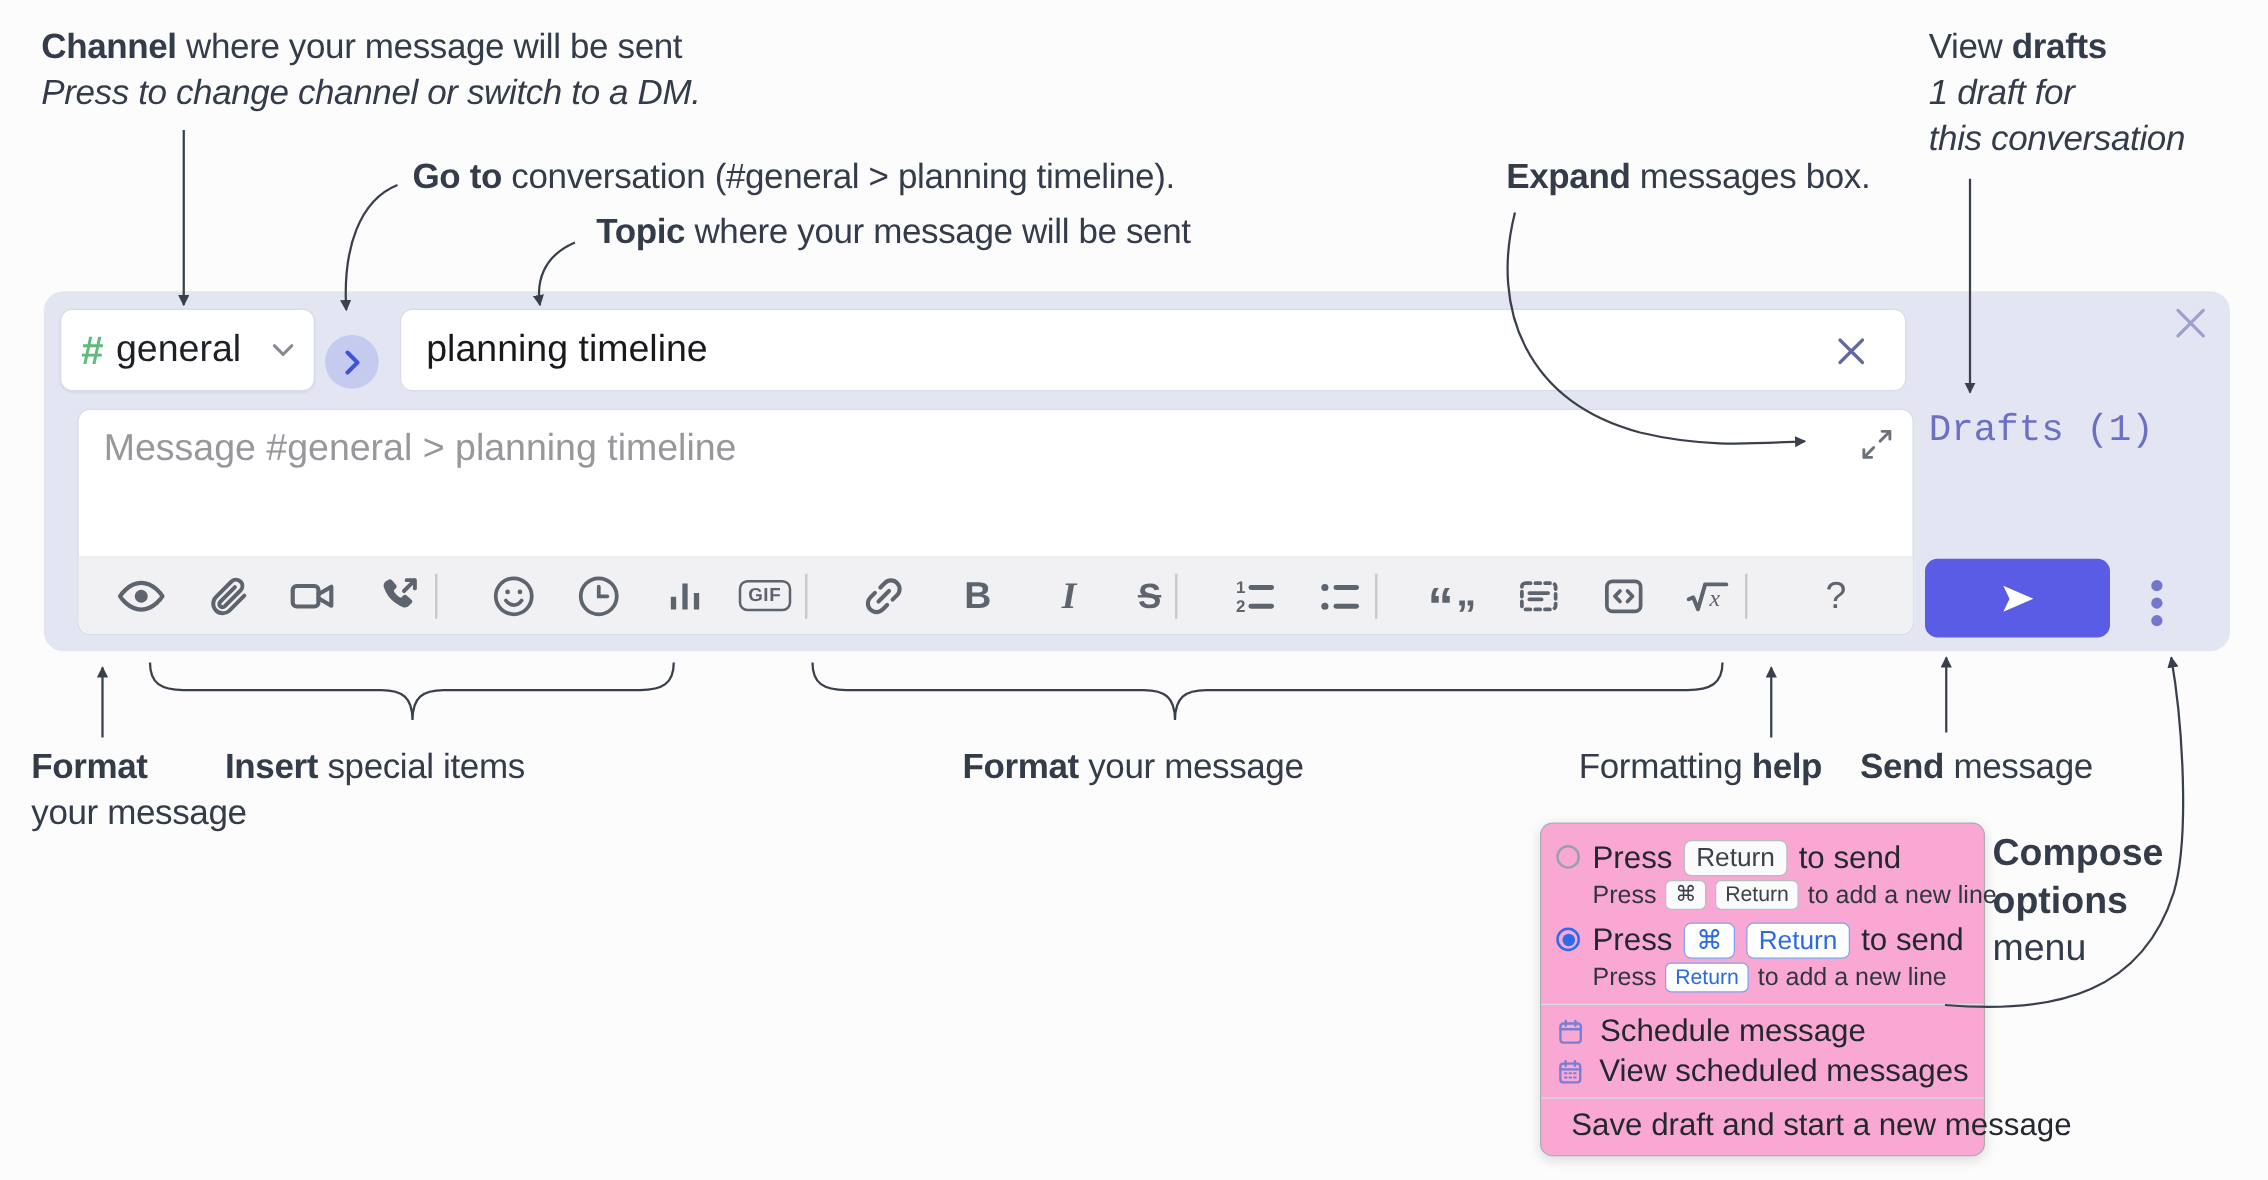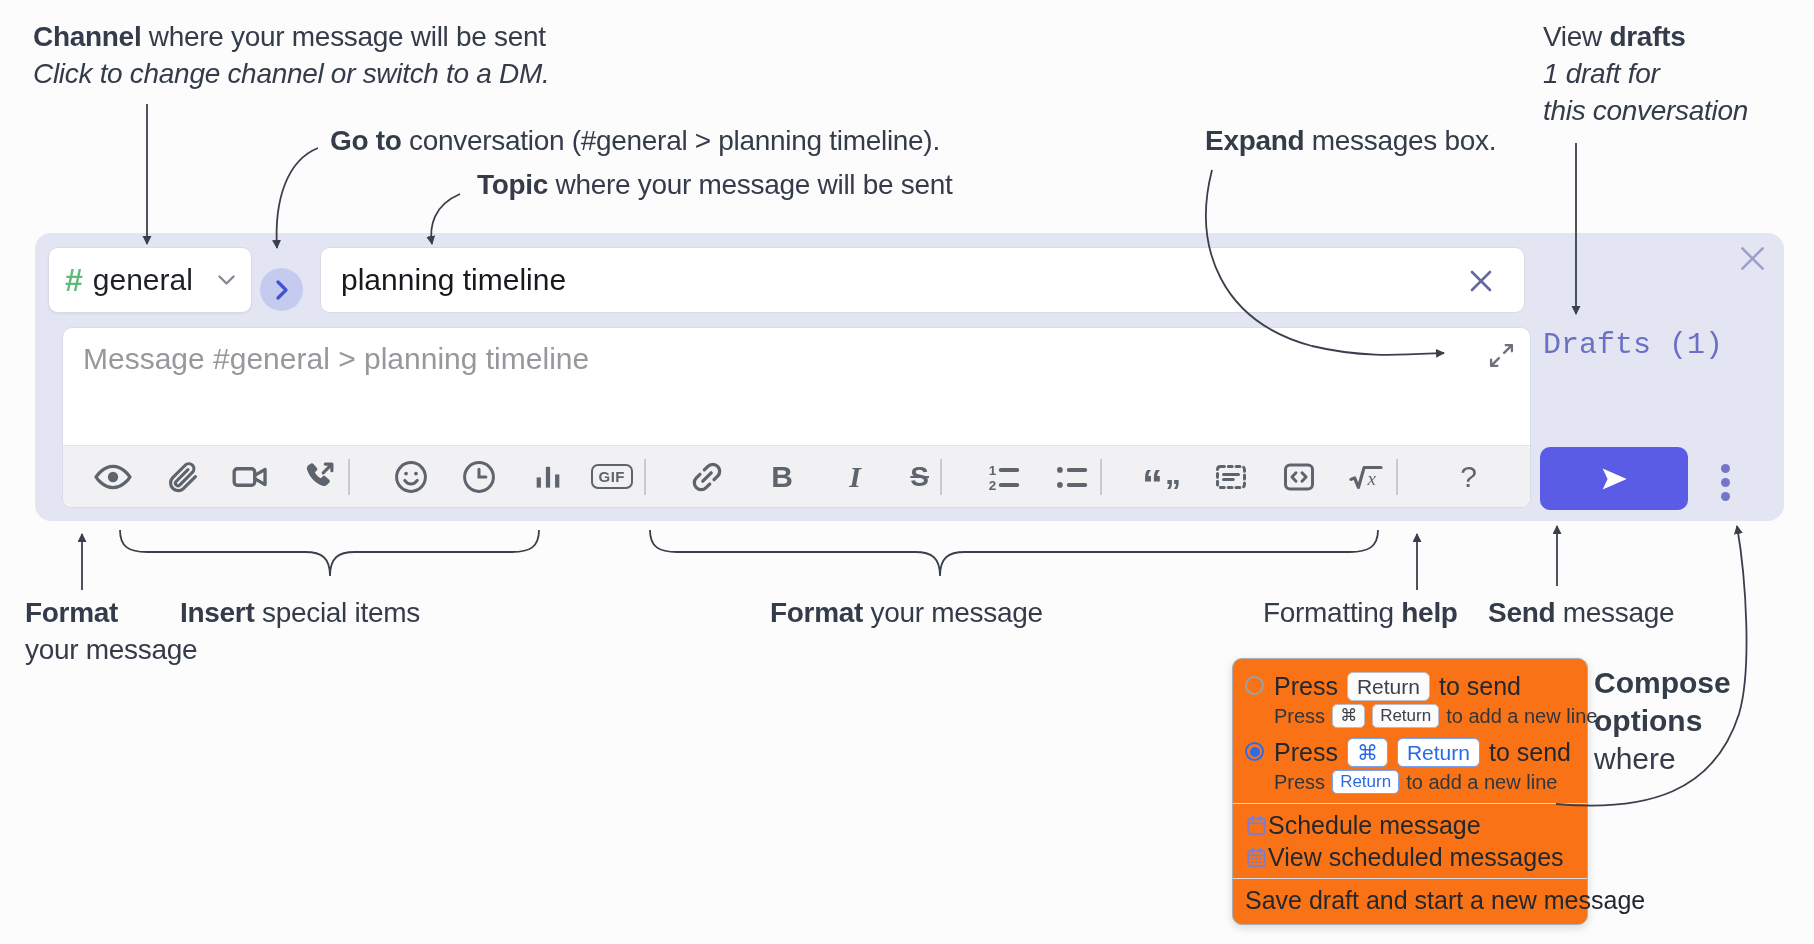--- a/index.html
+++ b/index.html
@@ -39,32 +39,32 @@
   .glyph.i{font-family:"Liberation Serif","DejaVu Serif",serif;font-style:italic;font-weight:600}
   .glyph.s{text-decoration:line-through;font-weight:600;font-size:28px}
   .glyph.gif{font-size:15px;font-weight:700;border:2.4px solid var(--icon-gray,#5e646e);border-radius:7px;padding:3px 6px;letter-spacing:.5px}
   .glyph.q1{font-size:42px;font-weight:700;line-height:20px;position:relative;top:8px}
   .glyph.q2{font-size:32px;font-weight:700;line-height:20px;position:relative;top:14px;margin-left:2px}
   .drafts{position:absolute;left:1508px;top:95px;font-size:30px;color:var(--link-purple,#6b70c4);background:none;border:none;cursor:pointer;padding:0;font-family:Liberation Mono, monospace}
   .send-btn{position:absolute;left:1505px;top:214px;width:148px;height:63px;border-radius:10px;background:var(--accent-send,#5b5ce5);border:none;display:flex;align-items:center;justify-content:center;cursor:pointer}
   .kebab{position:absolute;left:1682px;top:227px;display:flex;flex-direction:column;gap:5px;background:none;border:none;cursor:pointer;padding:4px}
   .kebab i{width:9px;height:9px;border-radius:50%;background:#7377cb;display:block}
   
-  .popup{position:absolute;left:1232px;top:658px;width:356px;box-sizing:border-box;background:#f97316;border:1.5px solid #aaadb3;border-radius:10px;box-shadow:0 3px 10px rgba(0,0,0,.14);padding:10px 12px 8px;z-index:4;font-size:25px;color:#23272e}
+  .popup{position:absolute;left:1232px;top:658px;width:356px;box-sizing:border-box;background:#f9a8d4;border:1.5px solid #aaadb3;border-radius:10px;box-shadow:0 3px 10px rgba(0,0,0,.14);padding:10px 12px 8px;z-index:4;font-size:25px;color:#23272e}
   .opt{display:flex;margin:2px 0 8px;cursor:pointer}
   .radio{width:19px;height:19px;border:2px solid #99a0a9;border-radius:50%;margin:5px 10px 0 0;flex:none;box-sizing:border-box;position:relative}
   .radio.sel{border-color:var(--radio-blue,#2d6ce8)}
   .radio.sel::after{content:"";position:absolute;left:2.5px;top:2.5px;right:2.5px;bottom:2.5px;background:var(--radio-blue,#2d6ce8);border-radius:50%}
   .opt .main{display:flex;align-items:center;gap:9px;line-height:30px;white-space:nowrap}
   .opt .sub{display:flex;align-items:center;gap:7px;font-size:20px;line-height:26px;margin-top:2px;color:#31353c;white-space:nowrap}
   .key{border:1.5px solid #b9bcc3;border-radius:6px;background:#fbfbfc;padding:0 9px;font-size:21px;line-height:27px;color:#3c414a}
   .sub .key{font-size:17px;line-height:22px;padding:0 7px;border-radius:5px}
   .key.blue{border-color:#7aa4f2;color:#2b6ae6;background:#fff}
   .pdiv{margin:5px -12px;border:none;border-top:1.5px solid #dadbe0}
-  .mi{display:flex;align-items:center;padding:3px 0;cursor:pointer;white-space:nowrap}
+  .mi{display:flex;align-items:center;gap:12px;padding:3px 0;cursor:pointer;white-space:nowrap}
   .mi .lbl{font-size:25px;color:#23272e;line-height:26px}
   .copts{position:absolute;left:1594px;top:664px;font-size:30px;line-height:38px;font-weight:700;white-space:nowrap}
   .copts .n{font-weight:400}
 </style>
 </head>
 <body>
 
 <svg id="arrows" width="1814" height="944">
   <defs>
     <marker id="ah" markerWidth="11" markerHeight="11" refX="8" refY="4.5" orient="auto" markerUnits="userSpaceOnUse">
@@ -79,21 +79,21 @@
   <path class="arrow" d="M82,590 L82,534" marker-end="url(#ah)"></path>
   <path class="arrow" d="M1417,590 L1417,534" marker-end="url(#ah)"></path>
   <path class="arrow" d="M1557,586 L1557,526" marker-end="url(#ah)"></path>
   <path class="arrow" d="M1556,804 C1648,812 1714,792 1739,714 C1752,670 1746,578 1737,526" marker-end="url(#ah)"></path>
   <path class="brace" d="M120,530 C120,547 129,552 147,552 L305,552 C322,552 330,558 330,576 M330,576 C330,558 338,552 355,552 L512,552 C530,552 539,547 539,530"></path>
   <path class="brace" d="M650,530 C650,547 659,552 677,552 L915,552 C932,552 940,558 940,576 M940,576 C940,558 948,552 965,552 L1350,552 C1368,552 1378,547 1378,530"></path>
 </svg>
 
 <div class="annot" style="left:33px;top:18px">
   <div><b>Channel </b><span>where your message will be sent</span></div>
-  <div class="it">Click to change channel or switch to a DM.</div>
+  <div class="it">Press to change channel or switch to a DM.</div>
 </div>
 <div class="annot" style="left:330px;top:122px">
   <b>Go to </b><span>conversation (#general &gt; planning timeline).</span>
 </div>
 <div class="annot" style="left:477px;top:166px">
   <b>Topic </b><span>where your message will be sent</span>
 </div>
 <div class="annot" style="left:1205px;top:122px">
   <b>Expand </b><span>messages box.</span>
 </div>
@@ -294,21 +294,21 @@
 </div>
 <div class="annot" style="left:1263px;top:594px">
   <span>Formatting </span><b>help</b>
 </div>
 <div class="annot" style="left:1488px;top:594px">
   <b>Send </b><span>message</span>
 </div>
 <div class="copts">
   <div>Compose</div>
   <div>options</div>
-  <div class="n">where</div>
+  <div class="n">menu</div>
 </div>
 
 <div class="popup">
 
   <div class="opt">
     <span class="radio"></span>
     <div>
       <div class="main">
         <span>Press</span>
         <span class="key">Return</span>

